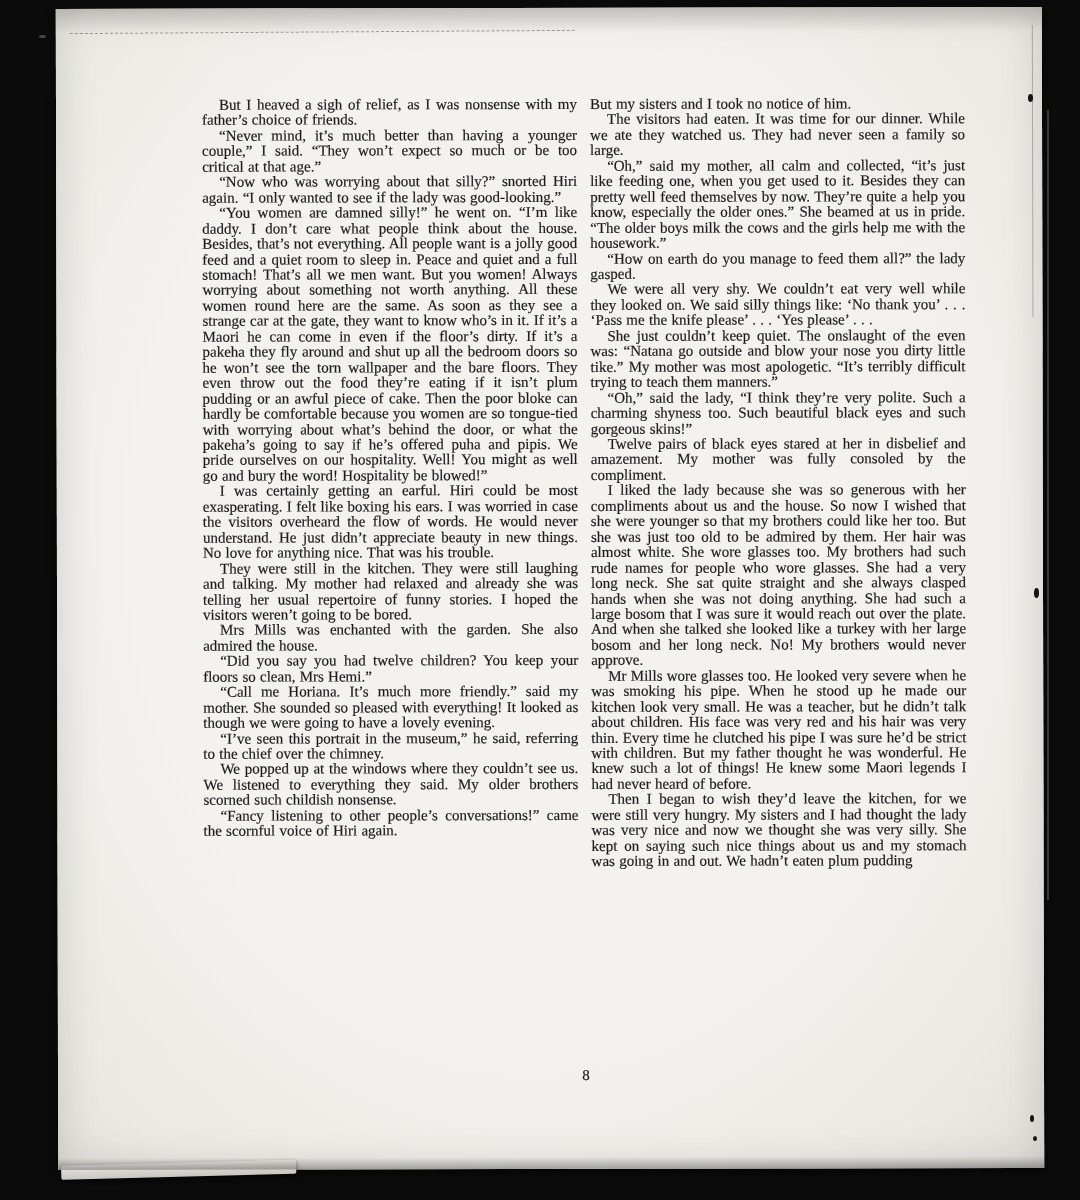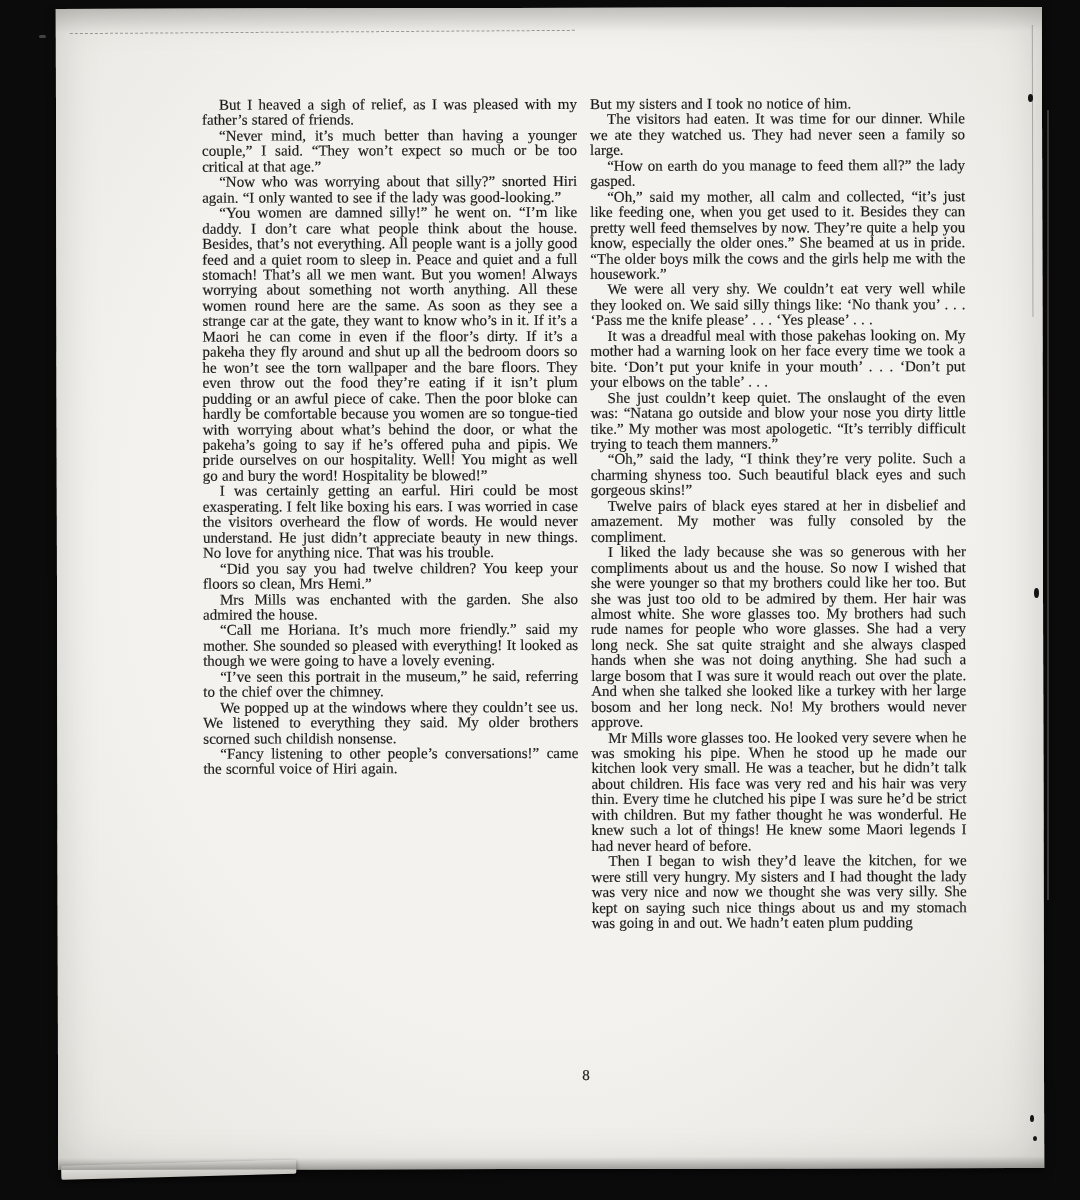--- a/index.html
+++ b/index.html
@@ -79,39 +79,39 @@
 </style>
 </head>
 <body>
 
 <div class="page">
   <div class="fold-line"></div>
   <div class="edge-line"></div>
 
   <div class="text-area">
     <div class="column">
-        <p class="para">But I heaved a sigh of relief, as I was pleased with my father’s stared of friends.</p>
+        <p class="para">But I heaved a sigh of relief, as I was nonsense with my father’s choice of friends.</p>
         <p class="para">“Never mind, it’s much better than having a younger couple,” I said. “They won’t expect so much or be too critical at that age.”</p>
         <p class="para">“Now who was worrying about that silly?” snorted Hiri again. “I only wanted to see if the lady was good-looking.”</p>
         <p class="para">“You women are damned silly!” he went on. “I’m like daddy. I don’t care what people think about the house. Besides, that’s not everything. All people want is a jolly good feed and a quiet room to sleep in. Peace and quiet and a full stomach! That’s all we men want. But you women! Always worrying about something not worth anything. All these women round here are the same. As soon as they see a strange car at the gate, they want to know who’s in it. If it’s a Maori he can come in even if the floor’s dirty. If it’s a pakeha they fly around and shut up all the bedroom doors so he won’t see the torn wallpaper and the bare floors. They even throw out the food they’re eating if it isn’t plum pudding or an awful piece of cake. Then the poor bloke can hardly be comfortable because you women are so tongue-tied with worrying about what’s behind the door, or what the pakeha’s going to say if he’s offered puha and pipis. We pride ourselves on our hospitality. Well! You might as well go and bury the word! Hospitality be blowed!”</p>
         <p class="para">I was certainly getting an earful. Hiri could be most exasperating. I felt like boxing his ears. I was worried in case the visitors overheard the flow of words. He would never understand. He just didn’t appreciate beauty in new things. No love for anything nice. That was his trouble.</p>
+        <p class="para">They were still in the kitchen. They were still laughing and talking. My mother had relaxed and already she was telling her usual repertoire of funny stories. I hoped the visitors weren’t going to be bored.</p>
+        <p class="para">Mrs Mills was enchanted with the garden. She also admired the house.</p>
         <p class="para">“Did you say you had twelve children? You keep your floors so clean, Mrs Hemi.”</p>
-        <p class="para">Mrs Mills was enchanted with the garden. She also admired the house.</p>
         <p class="para">“Call me Horiana. It’s much more friendly.” said my mother. She sounded so pleased with everything! It looked as though we were going to have a lovely evening.</p>
         <p class="para">“I’ve seen this portrait in the museum,” he said, referring to the chief over the chimney.</p>
         <p class="para">We popped up at the windows where they couldn’t see us. We listened to everything they said. My older brothers scorned such childish nonsense.</p>
         <p class="para">“Fancy listening to other people’s conversations!” came the scornful voice of Hiri again.</p>
       </div>
     <div class="column">
         <p class="para no-indent">But my sisters and I took no notice of him.</p>
         <p class="para">The visitors had eaten. It was time for our dinner. While we ate they watched us. They had never seen a family so large.</p>
+        <p class="para">“Oh,” said my mother, all calm and collected, “it’s just like feeding one, when you get used to it. Besides they can pretty well feed themselves by now. They’re quite a help you know, especially the older ones.” She beamed at us in pride. “The older boys milk the cows and the girls help me with the housework.”</p>
         <p class="para">“How on earth do you manage to feed them all?” the lady gasped.</p>
-        <p class="para">“Oh,” said my mother, all calm and collected, “it’s just like feeding one, when you get used to it. Besides they can pretty well feed themselves by now. They’re quite a help you know, especially the older ones.” She beamed at us in pride. “The older boys milk the cows and the girls help me with the housework.”</p>
         <p class="para">We were all very shy. We couldn’t eat very well while they looked on. We said silly things like: ‘No thank you’ . . . ‘Pass me the knife please’ . . . ‘Yes please’ . . .</p>
-        <p class="para">It was a dreadful meal with those pakehas looking on. My mother had a warning look on her face every time we took a bite. ‘Don’t put your knife in your mouth’ . . . ‘Don’t put your elbows on the table’ . . .</p>
         <p class="para">She just couldn’t keep quiet. The onslaught of the even was: “Natana go outside and blow your nose you dirty little tike.” My mother was most apologetic. “It’s terribly difficult trying to teach them manners.”</p>
         <p class="para">“Oh,” said the lady, “I think they’re very polite. Such a charming shyness too. Such beautiful black eyes and such gorgeous skins!”</p>
         <p class="para">Twelve pairs of black eyes stared at her in disbelief and amazement. My mother was fully consoled by the compliment.</p>
         <p class="para">I liked the lady because she was so generous with her compliments about us and the house. So now I wished that she were younger so that my brothers could like her too. But she was just too old to be admired by them. Her hair was almost white. She wore glasses too. My brothers had such rude names for people who wore glasses. She had a very long neck. She sat quite straight and she always clasped hands when she was not doing anything. She had such a large bosom that I was sure it would reach out over the plate. And when she talked she looked like a turkey with her large bosom and her long neck. No! My brothers would never approve.</p>
         <p class="para">Mr Mills wore glasses too. He looked very severe when he was smoking his pipe. When he stood up he made our kitchen look very small. He was a teacher, but he didn’t talk about children. His face was very red and his hair was very thin. Every time he clutched his pipe I was sure he’d be strict with children. But my father thought he was wonderful. He knew such a lot of things! He knew some Maori legends I had never heard of before.</p>
         <p class="para">Then I began to wish they’d leave the kitchen, for we were still very hungry. My sisters and I had thought the lady was very nice and now we thought she was very silly. She kept on saying such nice things about us and my stomach was going in and out. We hadn’t eaten plum pudding</p>
       </div>
   </div>
 
   <div class="page-number">8</div>

